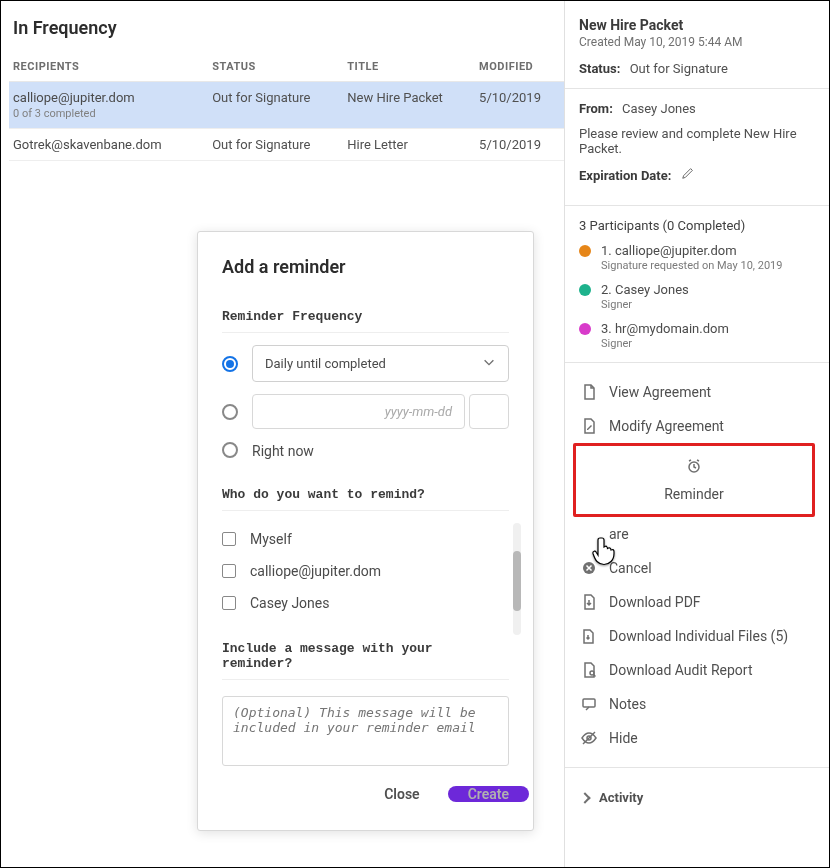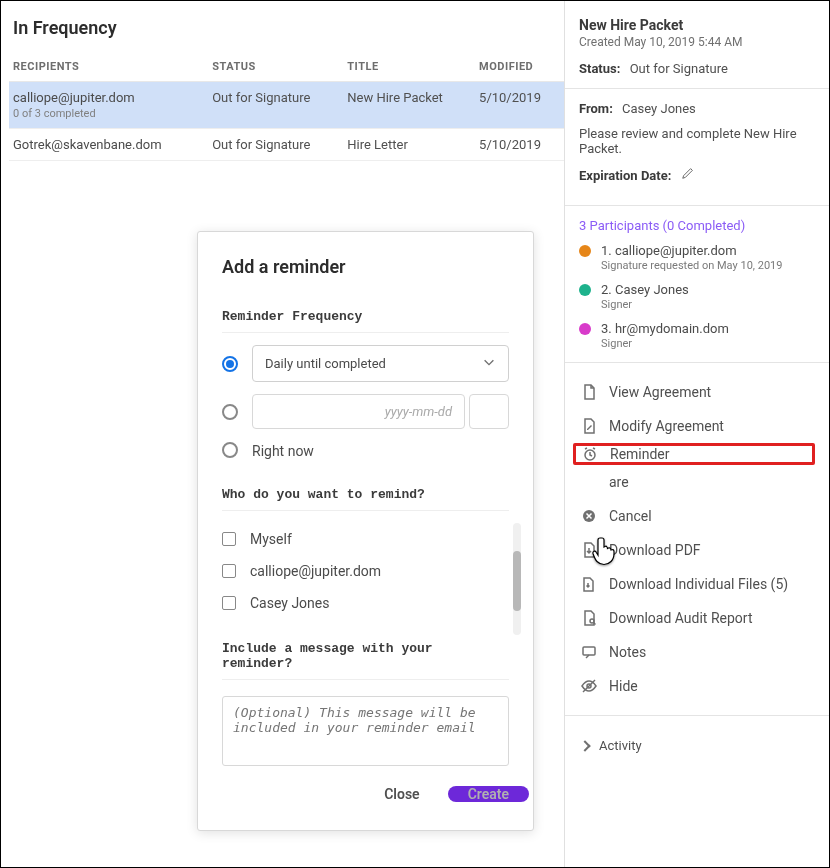--- a/index.html
+++ b/index.html
@@ -37,32 +37,32 @@
   .msg-area { width: 100%; height: 70px; border: 1px solid #d8d8d8; border-radius: 3px; padding: 8px 10px; font-size: 13px; color: #aaa; font-style: italic; resize: none; margin-top: 4px; }
   .reminder-footer { position: absolute; right: 4px; bottom: 20px; display: flex; gap: 18px; align-items: center; }
   .btn-close { font-size: 14px; font-weight: 600; color: #505050; cursor: pointer; padding: 8px 10px; }
   .btn-create { background: #6d28d9; color: #b0b0b0; border-radius: 16px; padding: 0 20px; font-size: 14px; font-weight: 600; cursor: default; }
   
   .rp-title { font-size: 14px; font-weight: 700; color: #3b3b3b; }
   .rp-sub { font-size: 12px; color: #707070; margin-top: 2px; margin-bottom: 12px; }
   .rp-row { font-size: 13px; color: #505050; margin-bottom: 10px; }
   .rp-row strong { font-weight: 700; color: #3b3b3b; margin-right: 6px; }
   .rp-div { border: none; border-top: 1px solid #e4e4e4; margin: 12px -14px; }
-  .participants-hdr { font-size: 13px; color: #8b5cf6; margin-bottom: 10px; }
+  .participants-hdr { font-size: 13px; color: #404040; margin-bottom: 10px; }
   .participant { display: flex; gap: 10px; margin-bottom: 10px; }
   .p-dot { width: 12px; height: 12px; border-radius: 50%; margin-top: 2px; flex-shrink: 0; }
   .p-main { font-size: 13px; color: #4b4b4b; }
   .p-sub { font-size: 11px; color: #7a7a7a; margin-top: 1px; }
   .action-item { display: flex; align-items: center; gap: 12px; padding: 9px 2px; font-size: 14px; color: #505050; cursor: pointer; }
   .action-icon { width: 16px; height: 16px; display: flex; align-items: center; justify-content: center; color: #707070; flex-shrink: 0; }
   .action-icon svg { width: 16px; height: 16px; stroke: #707070; fill: none; stroke-width: 1.5; }
-  .highlight-box { border: 3px solid #e02020; border-radius: 2px; padding: 0 6px; margin-left: -6px; }
+  .highlight-box { border: 3px solid #e02020; border-radius: 2px; padding: 12px 6px; margin-left: -6px; flex-direction: column; }
   .cursor-hand { position: absolute; left: 592px; top: 534px; font-size: 26px; pointer-events: none; z-index: 10; filter: drop-shadow(0 1px 1px rgba(0,0,0,0.4)); }
   .edit-pencil { display:inline-block; width:14px; height:14px; }
-  .activity-row { display: flex; align-items: center; gap: 10px; padding: 10px 2px; font-size: 13px; font-weight: 400; color: #505050; cursor: pointer; }
+  .activity-row { display: flex; align-items: center; gap: 10px; padding: 10px 2px; font-size: 13px; font-weight: 700; color: #505050; cursor: pointer; }
   .chevron { width: 8px; height: 8px; border-right: 2px solid #707070; border-bottom: 2px solid #707070; transform: rotate(-45deg); }
 </style>
 </head>
 <body>
 
 <div class="page">
   <div class="left-panel">
     <div class="page-title">In Frequency</div>
     <table class="list">
       <thead>

